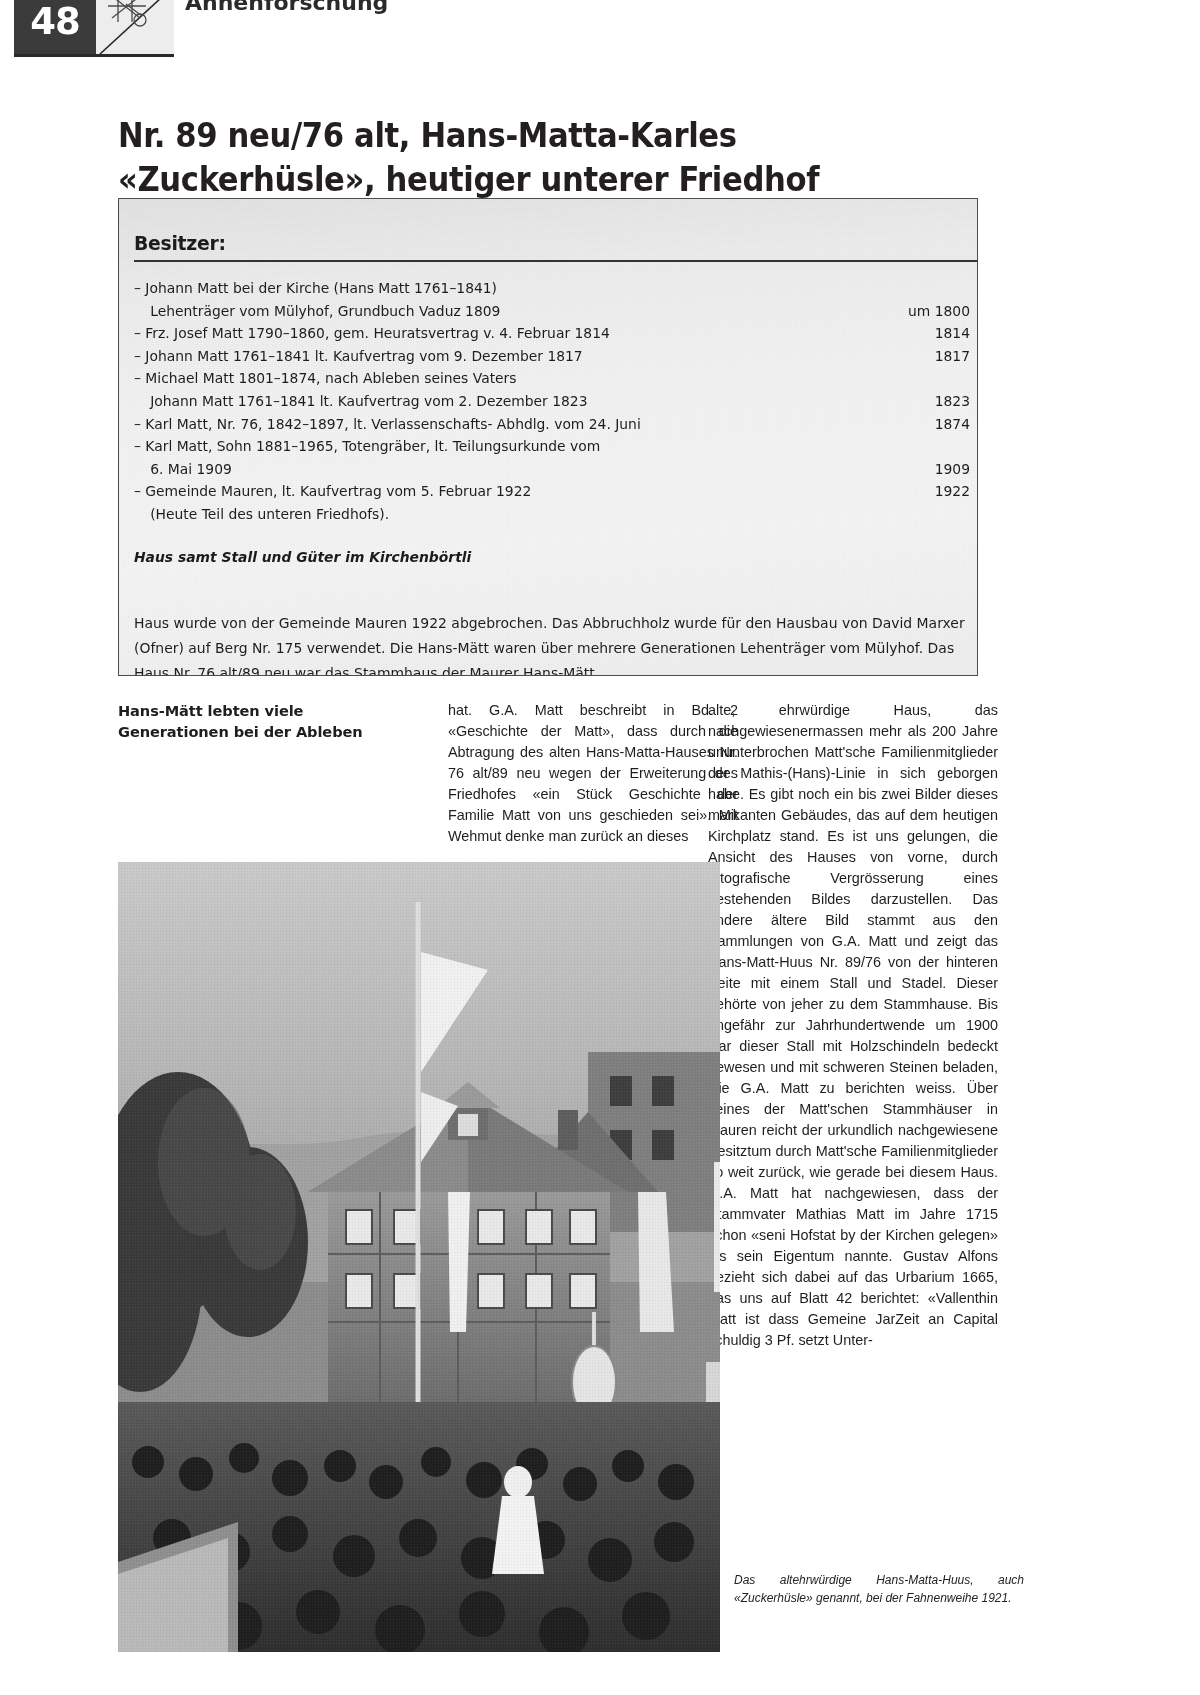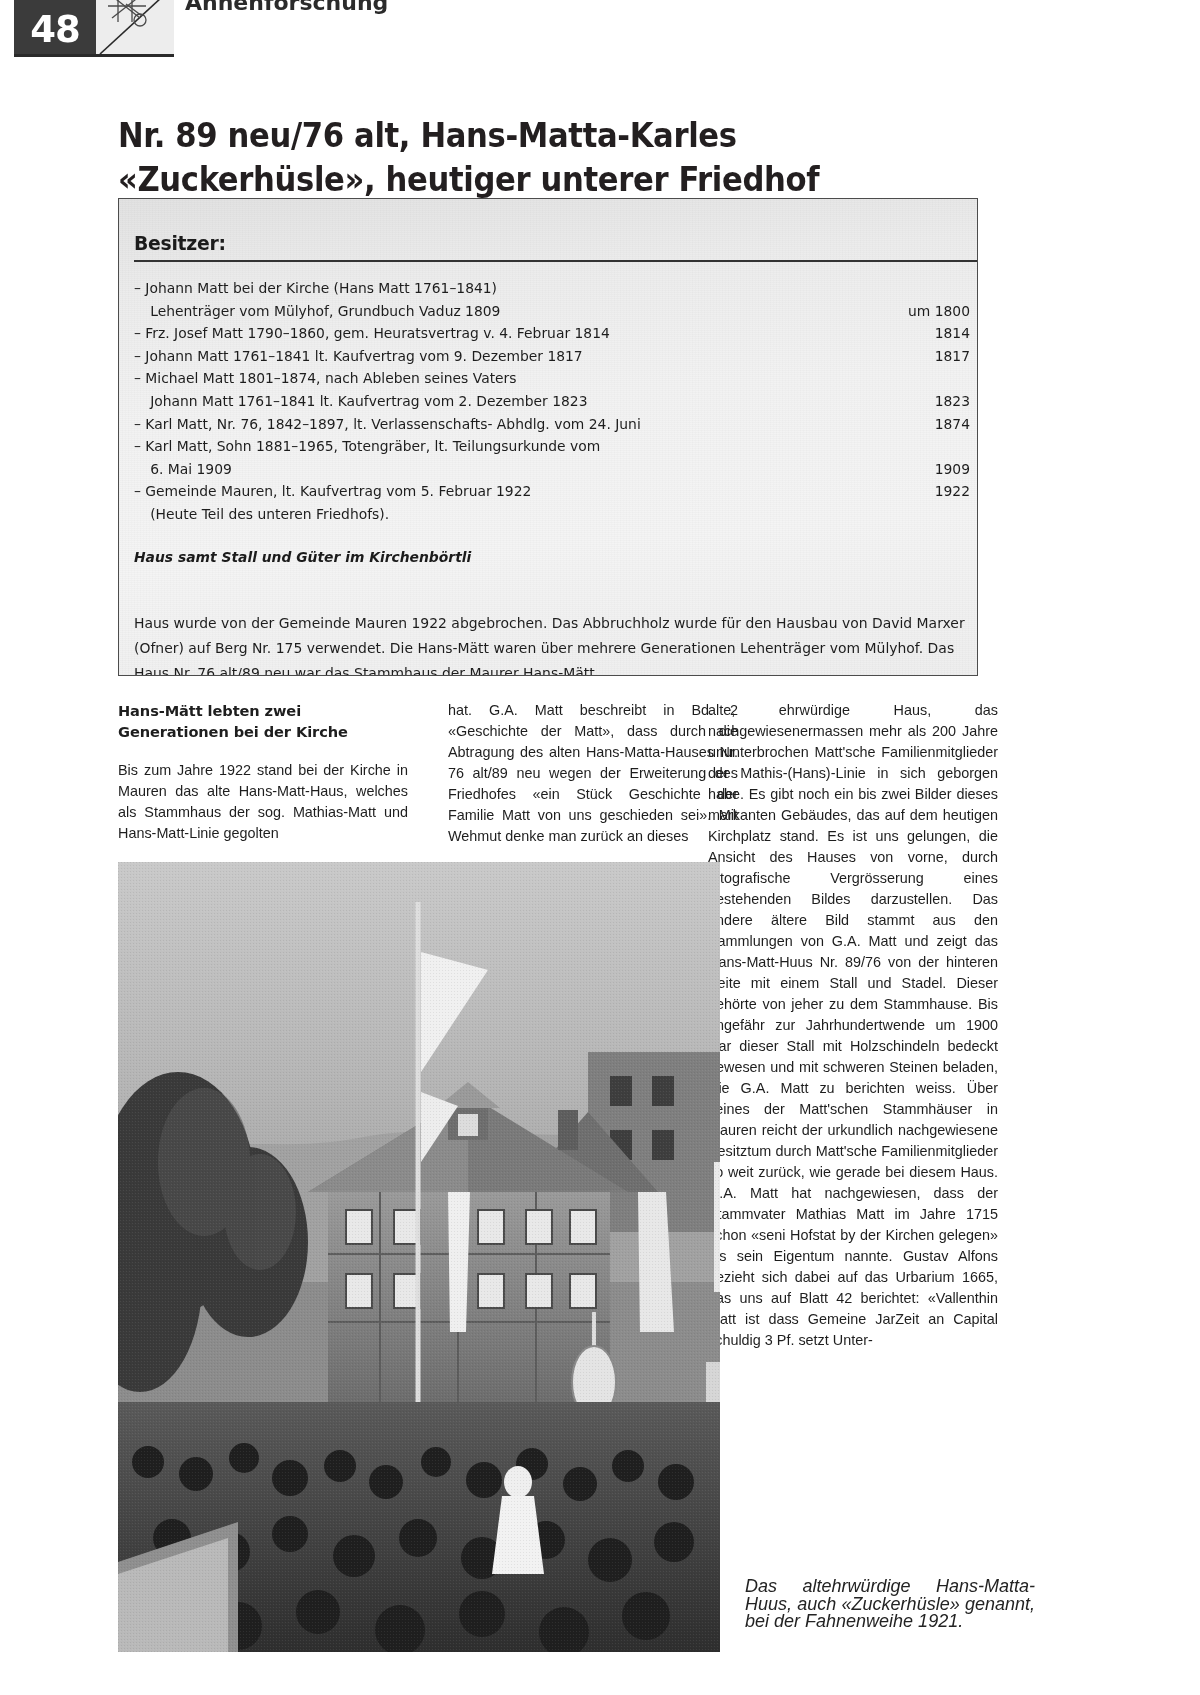--- a/index.html
+++ b/index.html
@@ -28,21 +28,21 @@
     background:#3b3b3b;
     display:flex; align-items:flex-end; justify-content:center;
     position:relative;
   }
   .hdr-num{
     color:#fff;
     font-size:37px;
     font-weight:bold;
     letter-spacing:-1px;
     line-height:1;
-    padding-bottom:6px;
+    padding-bottom:14px;
     font-family:"DejaVu Sans", sans-serif;
   }
   .hdr-logo-box{
     width:78px; height:68px;
     background:#e9e9e9;
     position:relative;
     overflow:hidden;
   }
   .hdr-logo-box .diag{
     position:absolute; left:0; top:0; width:78px; height:68px;
@@ -179,26 +179,25 @@
     background:#8c8c8c;
     overflow:hidden;
   }
   .photo svg{ display:block; }
 
   .caption{
     position:absolute;
     left:734px; top:1560px;
     width:290px;
     font-style:italic;
-    font-size:18px;
+    font-size:12px;
     line-height:17.5px;
     text-align:justify;
     color:#232323;
     font-family:"Liberation Sans", sans-serif;
-    margin-left:11px;
   }
 </style>
 </head>
 <body>
 
 <div class="page-header">
   <div class="hdr-block">
     <div class="hdr-num-box">
       <span class="hdr-num">48</span>
     </div>
@@ -279,22 +278,21 @@
         <span class="owner-year"></span>
       </div>
     </div>
 
   <div class="subhead">Haus samt Stall und Güter im Kirchenbörtli</div>
 
   <p class="besitzer-para">Haus wurde von der Gemeinde Mauren 1922 abgebrochen. Das Abbruchholz wurde für den Hausbau von David Marxer (Ofner) auf Berg Nr. 175 verwendet. Die Hans-Mätt waren über mehrere Generationen Lehenträger vom Mülyhof. Das Haus Nr. 76 alt/89 neu war das Stammhaus der Maurer Hans-Mätt.</p>
 </section>
 
 <div class="col col-1">
-  <div class="col-head">Hans-Mätt lebten zwei Generationen bei der Kirche</div>
-  <p>Bis zum Jahre 1922 stand bei der Kirche in Mauren das alte Hans-Matt-Haus, welches als Stammhaus der sog. Mathias-Matt und Hans-Matt-Linie gegolten</p>
+  <div class="col-head">Hans-Mätt lebten viele Generationen bei der Ableben</div>
 </div>
 
 <div class="col col-2">
   <p>hat. G.A. Matt beschreibt in Bd. 2 «Geschichte der Matt», dass durch die Abtragung des alten Hans-Matta-Hauses Nr. 76 alt/89 neu wegen der Erweiterung des Friedhofes «ein Stück Geschichte der Familie Matt von uns geschieden sei». Mit Wehmut denke man zurück an dieses</p>
 </div>
 
 <div class="col col-3">
   <p>alte, ehrwürdige Haus, das nachgewiesenermassen mehr als 200 Jahre ununterbrochen Matt'sche Familienmitglieder der Mathis-(Hans)-Linie in sich geborgen habe. Es gibt noch ein bis zwei Bilder dieses markanten Gebäudes, das auf dem heutigen Kirchplatz stand. Es ist uns gelungen, die Ansicht des Hauses von vorne, durch fotografische Vergrösserung eines bestehenden Bildes darzustellen. Das andere ältere Bild stammt aus den Sammlungen von G.A. Matt und zeigt das Hans-Matt-Huus Nr. 89/76 von der hinteren Seite mit einem Stall und Stadel. Dieser gehörte von jeher zu dem Stammhause. Bis ungefähr zur Jahrhundertwende um 1900 war dieser Stall mit Holzschindeln bedeckt gewesen und mit schweren Steinen beladen, wie G.A. Matt zu berichten weiss. Über keines der Matt'schen Stammhäuser in Mauren reicht der urkundlich nachgewiesene Besitztum durch Matt'sche Familienmitglieder so weit zurück, wie gerade bei diesem Haus. G.A. Matt hat nachgewiesen, dass der Stammvater Mathias Matt im Jahre 1715 schon «seni Hofstat by der Kirchen gelegen» als sein Eigentum nannte. Gustav Alfons bezieht sich dabei auf das Urbarium 1665, das uns auf Blatt 42 berichtet: «Vallenthin Matt ist dass Gemeine JarZeit an Capital schuldig 3 Pf. setzt Unter-</p>
 </div>
 

